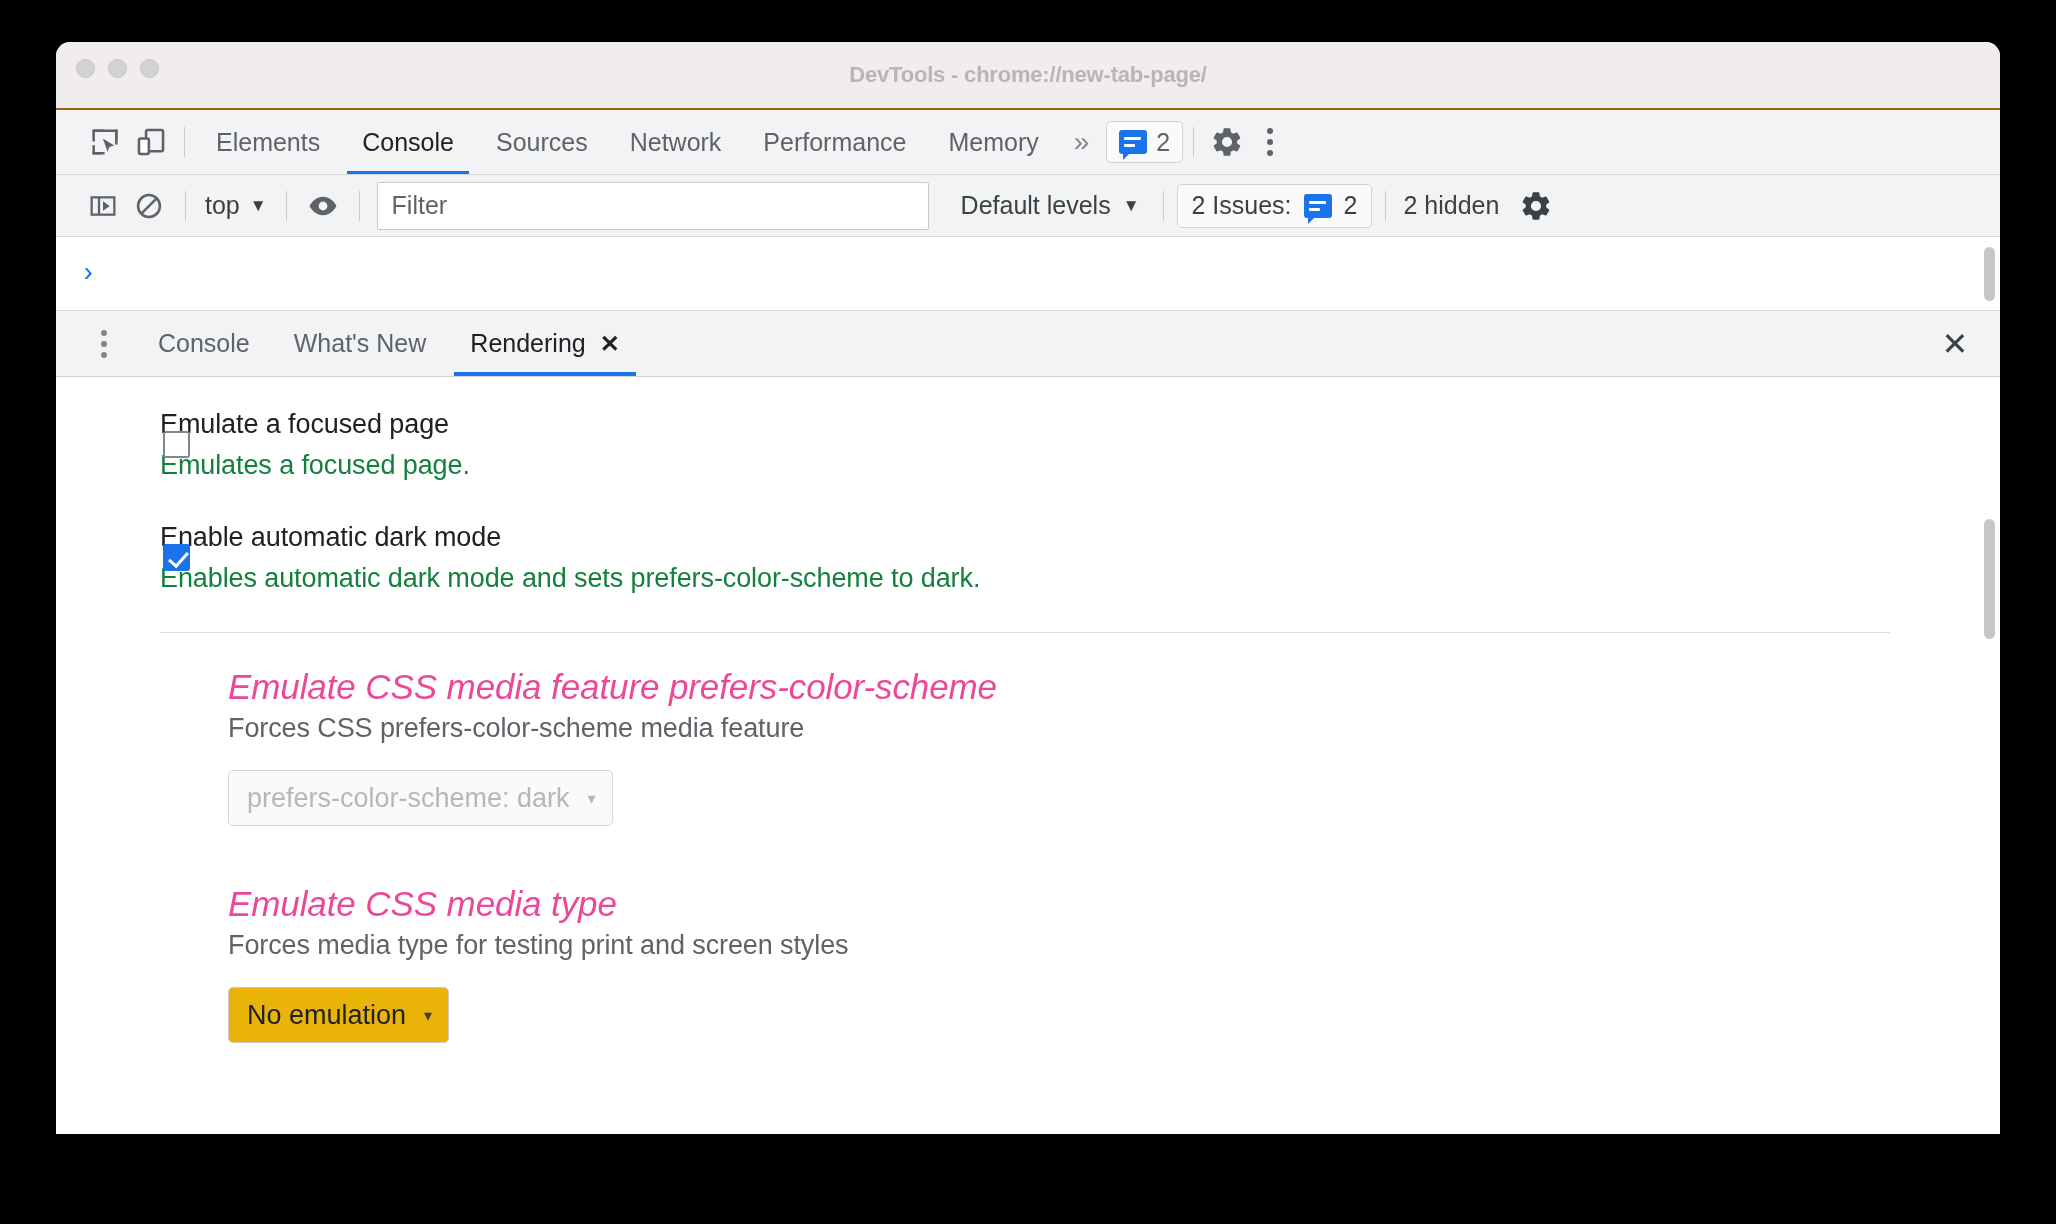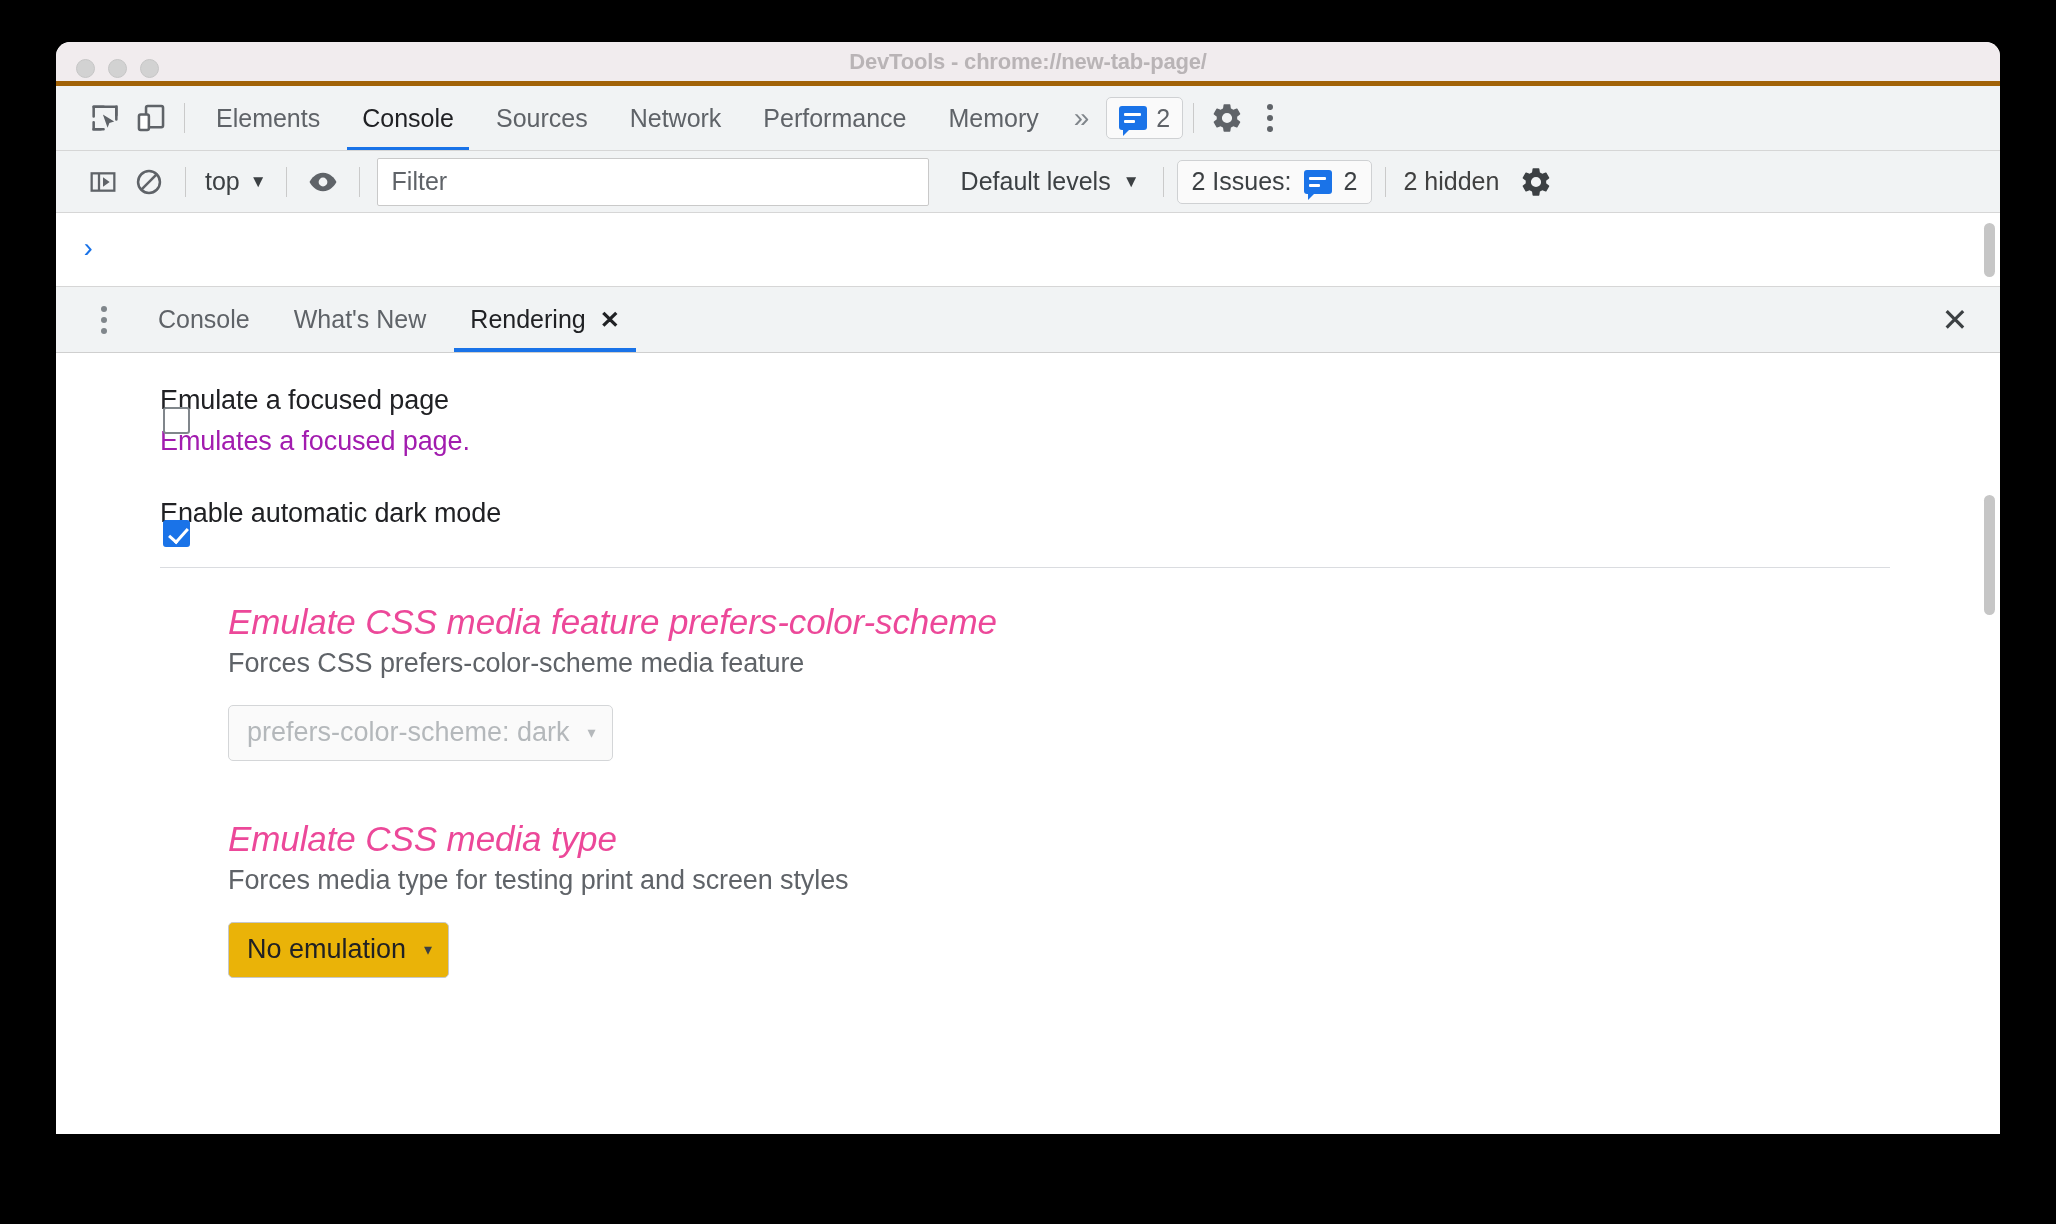--- a/index.html
+++ b/index.html
@@ -21,23 +21,23 @@
     height: 1092px;
     background: #ffffff;
     border-top-left-radius: 14px;
     border-top-right-radius: 14px;
     overflow: hidden;
   }
 
   
   #titlebar {
     position: relative;
-    height: 44px;
+    height: 68px;
     background: #f1ecee;
-    border-bottom: 5px solid #a16207;
+    border-bottom: 2px solid #a16207;
     border-top-left-radius: 14px;
     border-top-right-radius: 14px;
     display: flex;
     align-items: center;
   }
   .traffic-lights {
     position: absolute;
     left: 20px;
     top: 0;
     height: 52px;
@@ -333,21 +333,21 @@
   }
   .setting-text { }
   .setting-title {
     font-size: 27px;
     color: #202124;
     line-height: 1.30;
     letter-spacing: -0.1px;
   }
   .setting-desc {
     font-size: 27px;
-    color: #a21caf;
+    color: #15803d;
     line-height: 1.32;
     margin-top: 6px;
     letter-spacing: -0.1px;
   }
   .divider {
     height: 1px;
     background: #dadce0;
     margin: 36px 110px 34px 104px;
   }
   .block { padding: 0 60px 0 172px; }
@@ -568,20 +568,21 @@
       <div class="setting-text">
         <div class="setting-title">Emulate a focused page</div>
         <div class="setting-desc">Emulates a focused page.</div>
       </div>
     </div>
 
     <div class="setting">
       <div class="cb checked"></div>
       <div class="setting-text">
         <div class="setting-title">Enable automatic dark mode</div>
+        <div class="setting-desc">Enables automatic dark mode and sets prefers-color-scheme to dark.</div>
       </div>
     </div>
 
     <div class="divider"></div>
 
     <div class="block">
       <div class="block-title">Emulate CSS media feature prefers-color-scheme</div>
       <div class="block-desc">Forces CSS prefers-color-scheme media feature</div>
       <div class="dd disabled">
         <span>prefers-color-scheme: dark</span>

